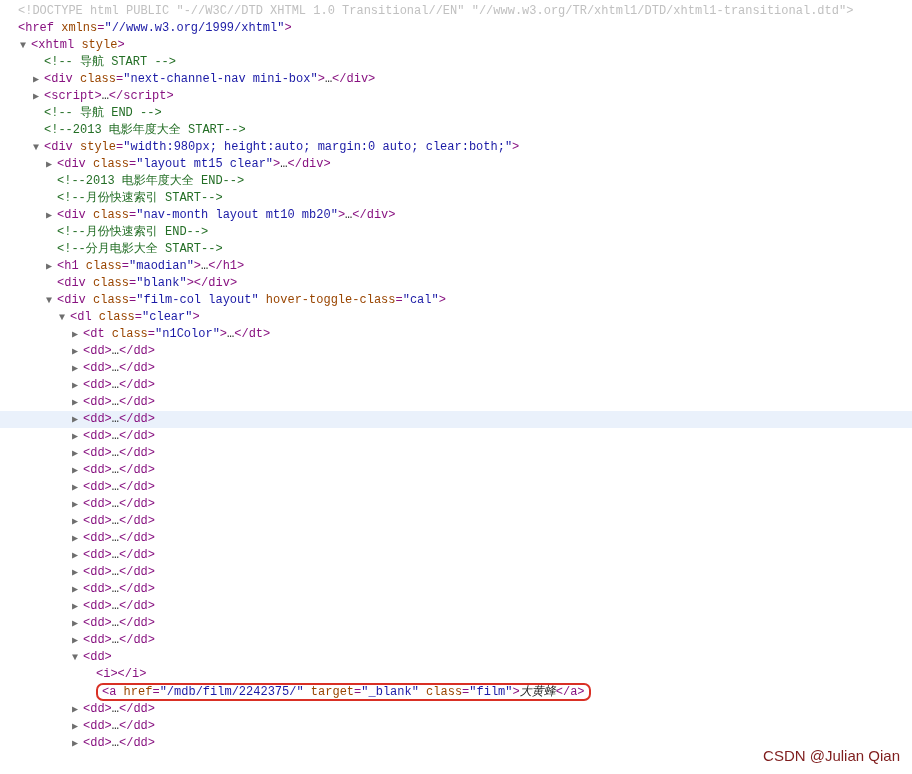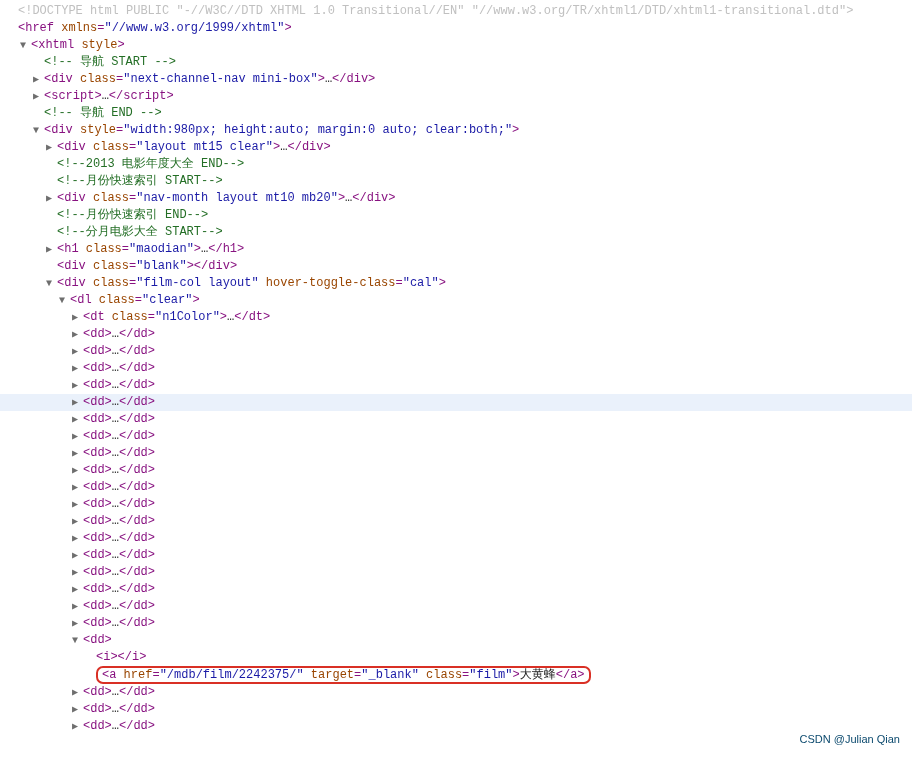--- a/index.html
+++ b/index.html
@@ -23,54 +23,55 @@
     cursor: pointer;
     user-select: none;
   }
   .arrow.right::before { content: "▶"; }
   .arrow.down::before { content: "▼"; }
   .arrow.none::before { content: ""; }
   .punct { color: #881280; }
   .tagname { color: #881280; }
   .attrname { color: #994500; }
   .attrval { color: #1a1aa6; }
-  .text { color: #222; }
+  .text { color: #222; font-style: italic; }
   .comment { color: #236e25; }
   .doctype { color: #c0c0c0; }
   .ellipsis { color: #212121; }
   .ellipsis::before { content: "…"; }
   .highlighted { background: #eaf1fb; display: block; }
   .boxed {
     border: 2px solid #d93025;
     border-radius: 7px;
     padding: 0 4px;
     display: inline-block;
     line-height: 14px;
   }
   .watermark {
     position: fixed;
     right: 12px;
-    bottom: 26px;
-    color: #0c4a6e;
+    bottom: 10px;
+    color: #7f1d1d;
     font-family: Arial, sans-serif;
-    font-size: 11px;
+    font-size: 15px;
     pointer-events: none;
   }
 </style>
 </head>
 <body>
 
 <div id="root">
     <div class="line "><span class="indent" style="width:0px"></span><span class="arrow none"></span><span class="doctype">&lt;!DOCTYPE html PUBLIC "-//W3C//DTD XHTML 1.0 Transitional//EN" "//www.w3.org/TR/xhtml1/DTD/xhtml1-transitional.dtd"&gt;</span></div>
     <div class="line "><span class="indent" style="width:0px"></span><span class="arrow none"></span><span class="punct">&lt;</span><span class="tagname">href</span> <span class="attrname">xmlns</span><span class="punct">=</span><span class="attrval">"//www.w3.org/1999/xhtml"</span><span class="punct">&gt;</span></div>
     <div class="line "><span class="indent" style="width:13px"></span><span class="arrow down"></span><span class="punct">&lt;</span><span class="tagname">xhtml</span> <span class="attrname">style</span><span class="punct">&gt;</span></div>
     <div class="line "><span class="indent" style="width:26px"></span><span class="arrow none"></span><span class="comment">&lt;!-- 导航 START  --&gt;</span></div>
     <div class="line "><span class="indent" style="width:26px"></span><span class="arrow right"></span><span class="punct">&lt;</span><span class="tagname">div</span> <span class="attrname">class</span><span class="punct">=</span><span class="attrval">"next-channel-nav mini-box"</span><span class="punct">&gt;</span><span class="ellipsis"></span><span class="punct">&lt;/</span><span class="tagname">div</span><span class="punct">&gt;</span></div>
     <div class="line "><span class="indent" style="width:26px"></span><span class="arrow right"></span><span class="punct">&lt;</span><span class="tagname">script</span><span class="punct">&gt;</span><span class="ellipsis"></span><span class="punct">&lt;/</span><span class="tagname">script</span><span class="punct">&gt;</span></div>
     <div class="line "><span class="indent" style="width:26px"></span><span class="arrow none"></span><span class="comment">&lt;!-- 导航 END  --&gt;</span></div>
+    <div class="line "><span class="indent" style="width:26px"></span><span class="arrow none"></span><span class="comment">&lt;!--2013 电影年度大全  START--&gt;</span></div>
     <div class="line "><span class="indent" style="width:26px"></span><span class="arrow down"></span><span class="punct">&lt;</span><span class="tagname">div</span> <span class="attrname">style</span><span class="punct">=</span><span class="attrval">"width:980px; height:auto; margin:0 auto; clear:both;"</span><span class="punct">&gt;</span></div>
     <div class="line "><span class="indent" style="width:39px"></span><span class="arrow right"></span><span class="punct">&lt;</span><span class="tagname">div</span> <span class="attrname">class</span><span class="punct">=</span><span class="attrval">"layout mt15 clear"</span><span class="punct">&gt;</span><span class="ellipsis"></span><span class="punct">&lt;/</span><span class="tagname">div</span><span class="punct">&gt;</span></div>
     <div class="line "><span class="indent" style="width:39px"></span><span class="arrow none"></span><span class="comment">&lt;!--2013 电影年度大全 END--&gt;</span></div>
     <div class="line "><span class="indent" style="width:39px"></span><span class="arrow none"></span><span class="comment">&lt;!--月份快速索引 START--&gt;</span></div>
     <div class="line "><span class="indent" style="width:39px"></span><span class="arrow right"></span><span class="punct">&lt;</span><span class="tagname">div</span> <span class="attrname">class</span><span class="punct">=</span><span class="attrval">"nav-month layout mt10 mb20"</span><span class="punct">&gt;</span><span class="ellipsis"></span><span class="punct">&lt;/</span><span class="tagname">div</span><span class="punct">&gt;</span></div>
     <div class="line "><span class="indent" style="width:39px"></span><span class="arrow none"></span><span class="comment">&lt;!--月份快速索引 END--&gt;</span></div>
     <div class="line "><span class="indent" style="width:39px"></span><span class="arrow none"></span><span class="comment">&lt;!--分月电影大全 START--&gt;</span></div>
     <div class="line "><span class="indent" style="width:39px"></span><span class="arrow right"></span><span class="punct">&lt;</span><span class="tagname">h1</span> <span class="attrname">class</span><span class="punct">=</span><span class="attrval">"maodian"</span><span class="punct">&gt;</span><span class="ellipsis"></span><span class="punct">&lt;/</span><span class="tagname">h1</span><span class="punct">&gt;</span></div>
     <div class="line "><span class="indent" style="width:39px"></span><span class="arrow none"></span><span class="punct">&lt;</span><span class="tagname">div</span> <span class="attrname">class</span><span class="punct">=</span><span class="attrval">"blank"</span><span class="punct">&gt;</span><span class="punct">&lt;/</span><span class="tagname">div</span><span class="punct">&gt;</span></div>
     <div class="line "><span class="indent" style="width:39px"></span><span class="arrow down"></span><span class="punct">&lt;</span><span class="tagname">div</span> <span class="attrname">class</span><span class="punct">=</span><span class="attrval">"film-col layout"</span> <span class="attrname">hover-toggle-class</span><span class="punct">=</span><span class="attrval">"cal"</span><span class="punct">&gt;</span></div>

